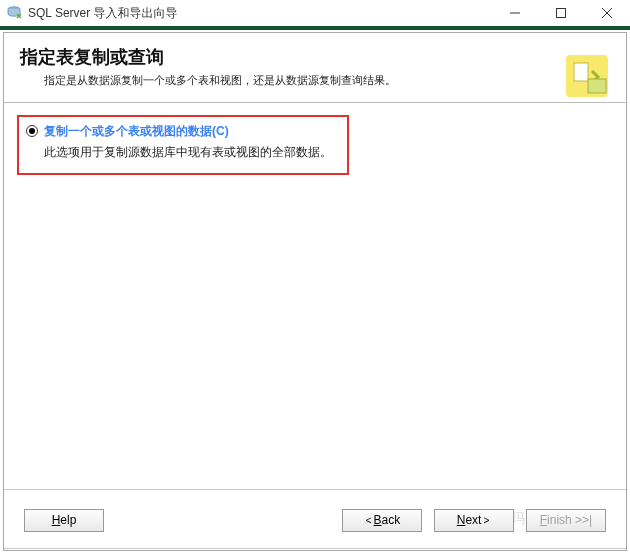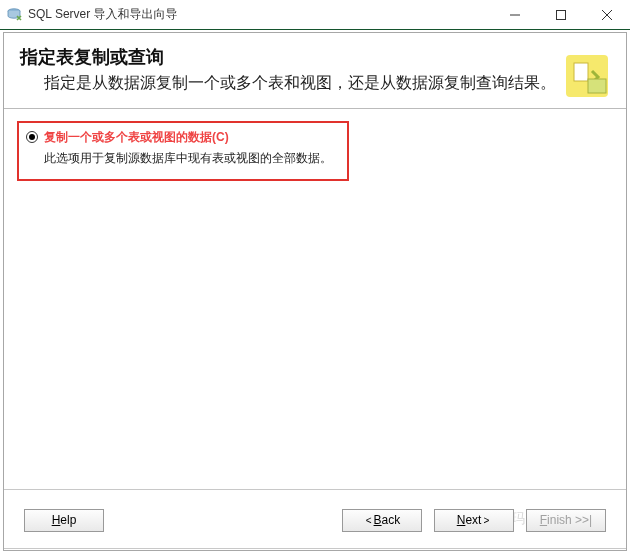--- a/index.html
+++ b/index.html
@@ -8,21 +8,21 @@
       font-size: 12px;
       background: #fff;
       width: 630px;
       height: 556px;
       overflow: hidden;
     }
     .titlebar {
       height: 30px;
       display: flex;
       align-items: center;
-      border-bottom: 1px solid #14532d;
+      border-bottom: 4px solid #14532d;
       background: #fff;
     }
     .titlebar-icon {
       width: 16px; height: 16px;
       margin: 0 6px;
       display: flex; align-items: center; justify-content: center;
     }
     .titlebar-title {
       flex: 1;
       color: #333;
@@ -48,21 +48,21 @@
       border-bottom: 1px solid #bbb;
       position: relative;
     }
     .header-title {
       font-weight: bold;
       color: #111;
       font-size: 18px;
     }
     .header-desc {
       color: #222;
-      font-size: 16px;
+      font-size: 11px;
       margin-top: 4px;
       margin-left: 24px;
     }
     .header-icon {
       position: absolute;
       right: 14px; top: 18px;
       width: 50px; height: 50px;
     }
     .body {
       padding: 20px 20px 0 20px;
@@ -89,21 +89,21 @@
       content: '';
       position: absolute;
       width: 6px; height: 6px;
       background: #000;
       border-radius: 50%;
       top: 2px; left: 2px;
     }
     .option-label {
       font-weight: bold;
       font-size: 12px;
-      color: #ef4444;
+      color: #3b82f6;
       text-align: center;
     }
     .option-desc {
       margin-left: 18px;
       color: #222;
       font-size: 12px;
       margin-bottom: 44px;
     }
     .highlight-box {
       position: absolute;

